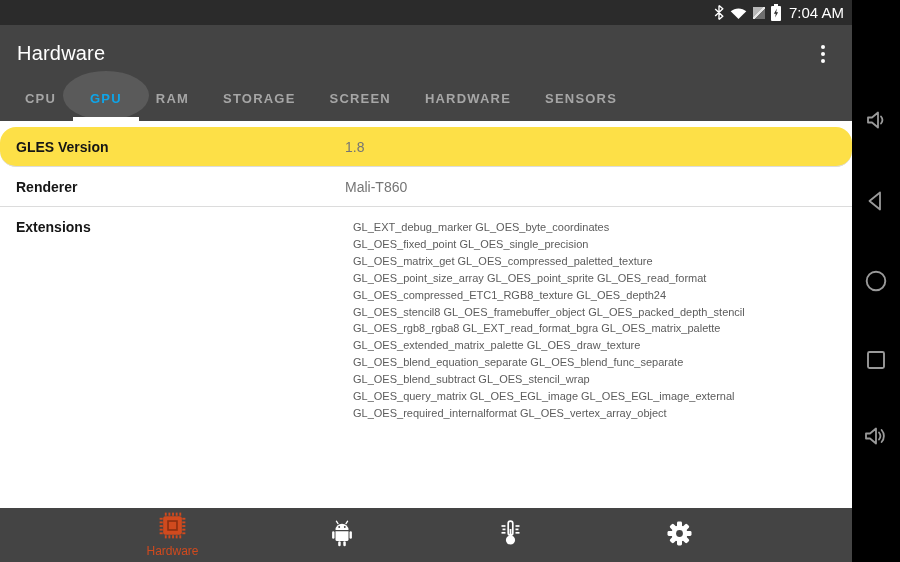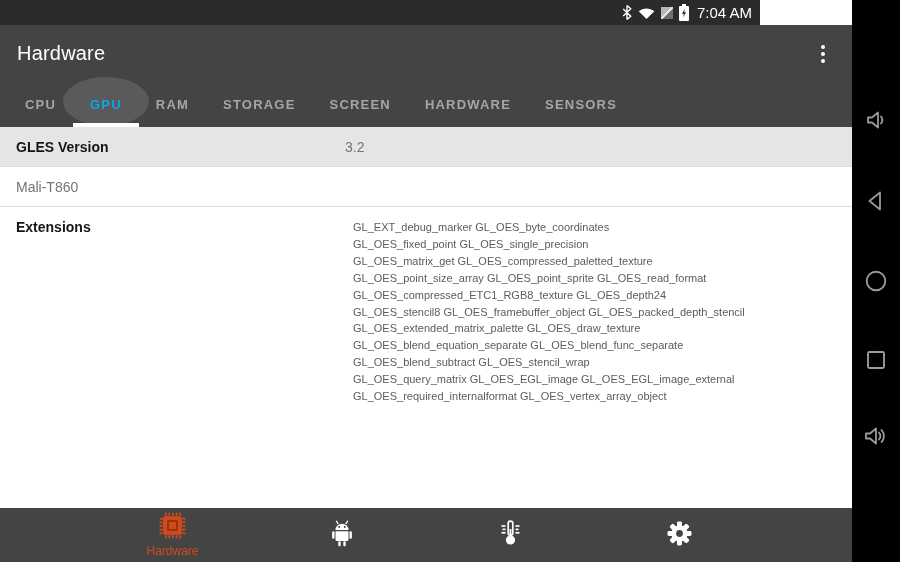--- a/index.html
+++ b/index.html
@@ -1,49 +1,49 @@
 <!DOCTYPE html>
 <html><head>
 <meta charset="utf-8">
 <style>
   html,body{margin:0;padding:0;background:#000;}
   .screen{position:relative;width:900px;height:562px;overflow:hidden;
     font-family:"Liberation Sans","DejaVu Sans",sans-serif;background:#fff;}
   .main{position:absolute;left:0;top:0;width:852px;height:562px;background:#fff;}
 
   
-  .status-bar{position:absolute;top:0;left:0;width:760px;height:25px;background:#2b2b2b;
+  .status-bar{position:absolute;top:0;left:0;width:852px;height:25px;background:#2b2b2b;
     display:flex;align-items:center;justify-content:flex-end;gap:6px;padding-right:8px;box-sizing:border-box;}
   .status-bar .time{color:#fff;font-size:15px;margin-left:2px;}
   .sicon{display:flex;align-items:center;justify-content:center;}
   .nosim{width:12px;height:12px;background:linear-gradient(135deg,#b8b8b8 44%,#e6e6e6 44% 56%,#6f6f6f 56%);}
 
   
   .toolbar{position:absolute;top:25px;left:0;width:852px;height:57px;background:#444;
     display:flex;align-items:center;}
   .toolbar .title{color:#fff;font-size:20px;font-weight:500;padding-left:17px;letter-spacing:.2px;}
   .overflow{position:absolute;right:12px;top:0;height:57px;width:34px;display:flex;flex-direction:column;
     align-items:center;justify-content:center;gap:3px;cursor:pointer;}
   .overflow i{width:4px;height:4px;border-radius:50%;background:#fff;}
 
   
-  .tabbar{position:absolute;top:82px;left:0;width:852px;height:45px;background:#444;
+  .tabbar{position:absolute;top:76px;left:0;width:852px;height:45px;background:#444;
     display:flex;align-items:stretch;padding-left:8px;box-sizing:border-box;}
   .tab{position:relative;display:flex;align-items:center;padding:0 17px;cursor:pointer;}
   .tab span{position:relative;z-index:1;color:#a6a6a6;font-size:13px;font-weight:bold;letter-spacing:1.2px;}
   .tab.active span{color:#0ea5e9;}
   .tab.active .ripple{position:absolute;left:50%;transform:translateX(-50%);top:-5px;width:86px;height:49px;
     border-radius:50%;background:#5a5a5a;z-index:0;}
   .tab.active .indicator{position:absolute;left:0;right:0;bottom:0;height:4px;background:#fff;z-index:1;}
 
   
   .content{position:absolute;top:127px;left:0;width:852px;height:381px;background:#fff;overflow:hidden;}
   .row{display:flex;align-items:center;height:39px;border-bottom:1px solid #dcdcdc;
     padding-left:16px;box-sizing:content-box;}
-  .row.hl{background:#e5e5e5;}
+  .row.hl{background:#fde047;border-radius:16px;}
   .row .lbl{width:329px;flex:none;font-size:14px;font-weight:bold;color:#151515;}
   .row .val{font-size:14px;color:#757575;}
   .row.multi{height:auto;align-items:flex-start;border-bottom:none;padding-top:12px;gap:8px;}
   .row.multi .lbl{line-height:17px;}
   .ext-lines div{font-size:11px;line-height:16.9px;color:#5c5c5c;white-space:nowrap;}
 
   
   .bottom-nav{position:absolute;bottom:0;left:0;width:852px;height:54px;background:#444;
     display:flex;justify-content:center;align-items:center;}
   .bn-item{width:169px;height:54px;display:flex;flex-direction:column;align-items:center;
@@ -116,34 +116,36 @@
           <span>HARDWARE</span>
         </div>
       <div class="tab">
           <span>SENSORS</span>
         </div>
     </div>
 
     <div class="content">
       <div class="row hl">
         <span class="lbl">GLES Version</span>
-        <span class="val">3.2</span>
+        <span class="val">1.8</span>
       </div>
       <div class="row">
+        <span class="lbl">Renderer</span>
         <span class="val">Mali-T860</span>
       </div>
       <div class="row multi">
         <span class="lbl">Extensions</span>
         <span class="val ext-lines">
           <div>GL_EXT_debug_marker GL_OES_byte_coordinates</div>
           <div>GL_OES_fixed_point GL_OES_single_precision</div>
           <div>GL_OES_matrix_get GL_OES_compressed_paletted_texture</div>
           <div>GL_OES_point_size_array GL_OES_point_sprite GL_OES_read_format</div>
           <div>GL_OES_compressed_ETC1_RGB8_texture GL_OES_depth24</div>
           <div>GL_OES_stencil8 GL_OES_framebuffer_object GL_OES_packed_depth_stencil</div>
+          <div>GL_OES_rgb8_rgba8 GL_EXT_read_format_bgra GL_OES_matrix_palette</div>
           <div>GL_OES_extended_matrix_palette GL_OES_draw_texture</div>
           <div>GL_OES_blend_equation_separate GL_OES_blend_func_separate</div>
           <div>GL_OES_blend_subtract GL_OES_stencil_wrap</div>
           <div>GL_OES_query_matrix GL_OES_EGL_image GL_OES_EGL_image_external</div>
           <div>GL_OES_required_internalformat GL_OES_vertex_array_object</div>
         </span>
       </div>
     </div>
 
     <div class="bottom-nav">

